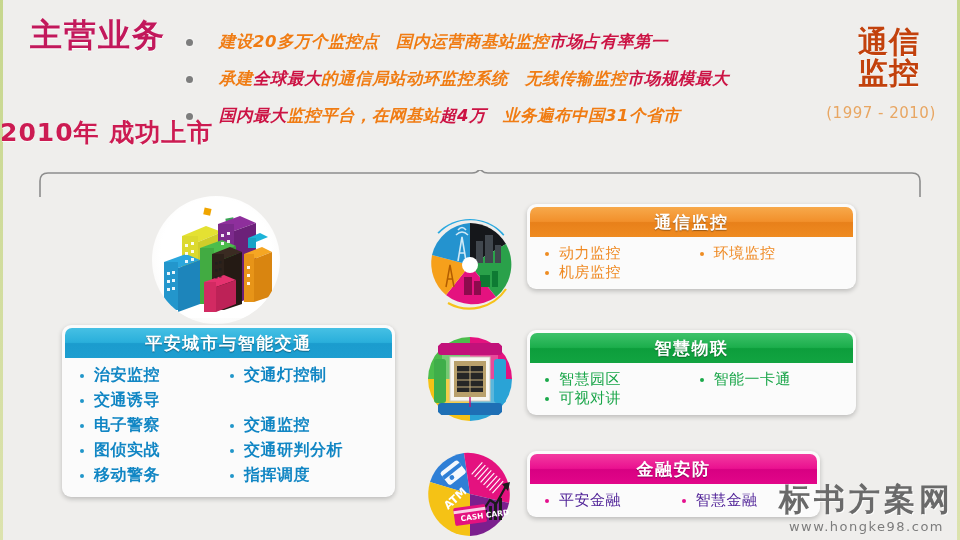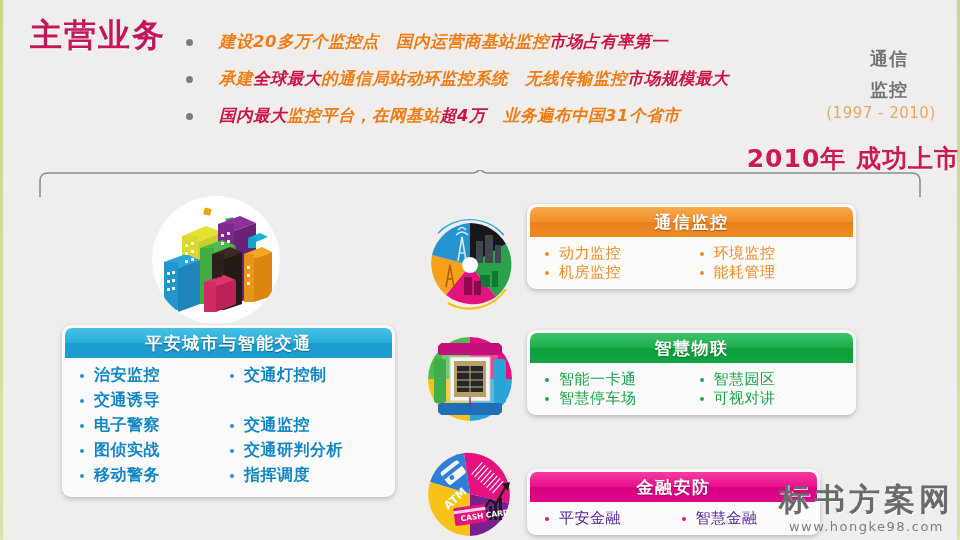--- a/index.html
+++ b/index.html
@@ -27,30 +27,30 @@
   .bdot{position:absolute;left:0;top:11px;width:7px;height:7px;border-radius:50%;
      background:#7d7d7d;box-shadow:0 0 3px rgba(255,255,255,.9);}
   .btext{position:absolute;left:33px;top:0;white-space:nowrap;
      font-size:16.5px;font-weight:bold;font-style:italic;
      letter-spacing:.5px;line-height:28px;}
   .o{color:#f07c13;}
   .c{color:#cc1344;}
 
   .side-tag{
     position:absolute;right:23px;top:26px;width:96px;text-align:center;
-    font-size:18px;font-weight:bold;color:#737373;line-height:31px;
-    letter-spacing:1px;text-shadow:0 1px 0 rgba(255,255,255,.7);margin-top:17px;
+    font-size:30px;font-weight:bold;color:#c2410c;line-height:31px;
+    letter-spacing:1px;text-shadow:0 1px 0 rgba(255,255,255,.7);
   }
   .years{
     position:absolute;right:14px;top:104px;width:130px;text-align:center;
     font-size:15px;color:#e8a662;font-weight:normal;letter-spacing:.5px;
   }
 
   .ipo{
-    position:absolute;left:0;right:0;top:142px;text-align:right;
+    position:absolute;left:0;right:0;top:116px;text-align:left;
     font-size:25px;font-weight:bold;color:#cc1b52;letter-spacing:1px;
     text-shadow:0 1px 0 rgba(255,255,255,.7);
   }
 
   
   .brace{position:absolute;left:38px;top:170px;width:884px;height:28px;}
 
   
   .panel{position:absolute;border-radius:9px;background:#fbfbfb;
      box-shadow:0 2px 5px rgba(0,0,0,.22);overflow:hidden;}
@@ -80,21 +80,21 @@
   #panel-telecom .pdot{background:#ee8c22;}
   #panel-telecom .ptxt{color:#ef8a24;}
 
   
   #panel-iot{left:527px;top:330px;width:329px;}
   #panel-iot .panel-head{background:linear-gradient(to bottom,#3ec26a 0%,#1cae4c 48%,#0d9e3c 52%,#12a441 100%);}
   #panel-iot .pdot{background:#1aa94a;}
   #panel-iot .ptxt{color:#18a548;}
 
   
-  #panel-finance{left:527px;top:469px;width:293px;}
+  #panel-finance{left:527px;top:451px;width:293px;}
   #panel-finance .panel-head{background:linear-gradient(to bottom,#f33ba0 0%,#ea1190 48%,#d80082 52%,#e20689 100%);}
   #panel-finance .pdot{background:#e4108d;}
   #panel-finance .ptxt{color:#4c1d95;}
 
   
   .circ{position:absolute;border-radius:50%;overflow:hidden;}
   #img-city{left:152px;top:196px;width:128px;height:128px;
      background:radial-gradient(circle at 50% 45%,#ffffff 58%,#f4f3f1 100%);}
   #img-telecom{left:424px;top:219px;width:92px;height:92px;}
   #img-iot{left:424px;top:333px;width:92px;height:92px;}
@@ -393,46 +393,38 @@
           <div class="pcell">
             <span class="pdot"></span>
             <span class="ptxt">环境监控</span>
           </div>
         </div>
         <div class="prow">
           <div class="pcell">
             <span class="pdot"></span>
             <span class="ptxt">机房监控</span>
           </div>
-          <div class="pcell">
-            <span class="pdot"></span>
-            <span class="ptxt">能耗管理</span>
-          </div>
         </div>
       </div>
   </div>
 
   <div class="panel" id="panel-iot">
     <div class="panel-head">智慧物联</div>
     <div class="panel-body">
         <div class="prow">
           <div class="pcell">
             <span class="pdot"></span>
+            <span class="ptxt">智慧园区</span>
+          </div>
+          <div class="pcell">
+            <span class="pdot"></span>
             <span class="ptxt">智能一卡通</span>
           </div>
-          <div class="pcell">
-            <span class="pdot"></span>
-            <span class="ptxt">智慧园区</span>
-          </div>
-        </div>
-        <div class="prow">
-          <div class="pcell">
-            <span class="pdot"></span>
-            <span class="ptxt">智慧停车场</span>
-          </div>
+        </div>
+        <div class="prow">
           <div class="pcell">
             <span class="pdot"></span>
             <span class="ptxt">可视对讲</span>
           </div>
         </div>
       </div>
   </div>
 
   <div class="panel" id="panel-finance">
     <div class="panel-head">金融安防</div>

